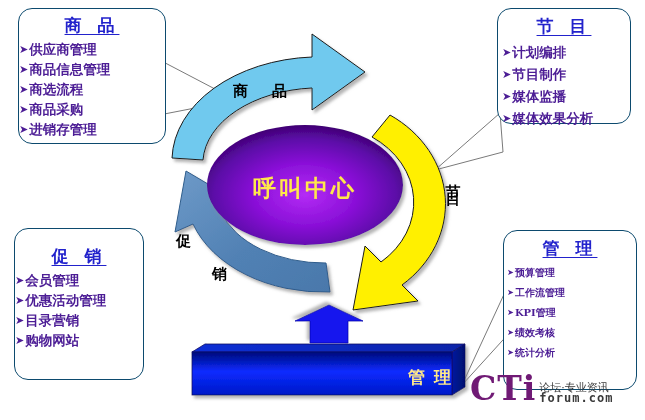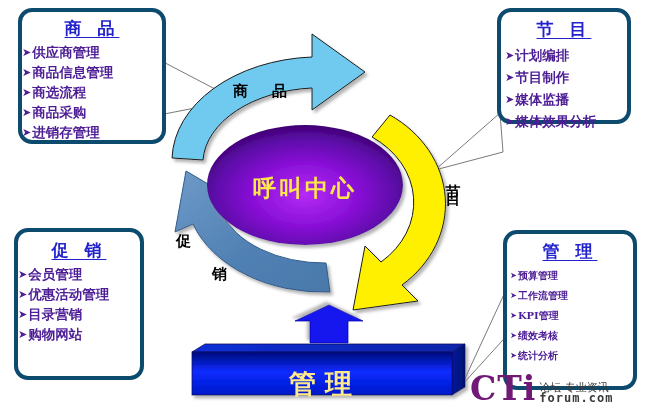--- a/index.html
+++ b/index.html
@@ -3,21 +3,21 @@
 <meta charset="utf-8">
 <style>
   html,body{margin:0;padding:0;background:#ffffff;}
   body{width:645px;height:420px;position:relative;overflow:hidden;
        font-family:"DejaVu Sans","Liberation Sans",sans-serif;}
   #stage{position:absolute;left:0;top:0;width:645px;height:420px;}
   #svgroot{position:absolute;left:0;top:0;width:645px;height:420px;}
 
   
   .callout{position:absolute;box-sizing:border-box;background:#ffffff;
-           border:4px solid #0c4a6e;border-radius:14px;z-index:6;}
+           border:1px solid #0c4a6e;border-radius:14px;z-index:6;}
   .ctitle{text-align:center;color:#2222cc;font-weight:bold;
           font-family:"DejaVu Serif","Liberation Serif",serif;
           letter-spacing:5px;text-decoration:underline;
           text-underline-offset:3px;}
   .clist{margin:0;padding:0;list-style:none;}
   .clist li{color:#4c1d95;font-weight:bold;
             font-family:"DejaVu Serif","Liberation Serif",serif;
             white-space:normal;}
   .clist li::before{content:"\27A4";margin-right:1px;font-weight:normal;
             font-size:.82em;display:inline-block;transform:translateY(-1px);}
@@ -25,43 +25,43 @@
   #box-goods{left:18px;top:8px;width:148px;height:136px;}
   #box-goods .ctitle{font-size:17px;margin:5px 0 3px 0;}
   #box-goods .clist li{font-size:13.5px;line-height:18px;}
 
   #box-program{left:497px;top:8px;width:134px;height:116px;}
   #box-program .ctitle{font-size:17px;margin:6px 0 4px 0;}
   #box-program .clist{padding-left:4px;}
   #box-program .clist li{font-size:13.5px;line-height:20px;}
 
   #box-promo{left:14px;top:228px;width:130px;height:152px;}
-  #box-promo .ctitle{font-size:17px;margin:7px 0 3px 0;}
+  #box-promo .ctitle{font-size:17px;margin:16px 0 3px 0;}
   #box-promo .clist li{font-size:13.5px;line-height:19px;}
 
   #box-manage{left:503px;top:230px;width:134px;height:160px;}
   #box-manage .ctitle{font-size:17px;margin:6px 0 3px 0;}
   #box-manage .clist{padding-left:3px;}
   #box-manage .clist li{font-size:10px;line-height:20px;}
 
   
   .alabel{position:absolute;z-index:7;color:#000;font-weight:bold;
           font-family:"DejaVu Serif","Liberation Serif",serif;font-size:15px;}
   .vlabel{writing-mode:vertical-rl;text-orientation:upright;letter-spacing:9px;}
 
   
   #hub-label{position:absolute;left:215px;top:173px;width:180px;
              text-align:center;z-index:8;color:#ffe84a;font-weight:bold;
              font-size:23px;letter-spacing:3px;
              font-family:"DejaVu Serif","Liberation Serif",serif;}
 
   
   #bar-label{position:absolute;left:190px;top:366px;width:270px;
-             text-align:center;z-index:8;color:#ffe98a;font-weight:bold;
-             font-size:27px;letter-spacing:9px;
+             text-align:right;z-index:8;color:#ffe98a;font-weight:bold;
+             font-size:17px;letter-spacing:9px;
              font-family:"DejaVu Serif","Liberation Serif",serif;}
 
   
   #wm{position:absolute;left:470px;top:374px;z-index:9;
       display:flex;align-items:flex-end;}
   #wm-cti{font-family:"DejaVu Serif","Liberation Serif",serif;font-weight:bold;
           font-size:33px;color:#701a75;line-height:30px;letter-spacing:1px;}
   #wm-right{margin-left:3px;line-height:11px;}
   #wm-cn{font-size:11px;font-weight:normal;color:#3a3a3a;letter-spacing:0px;
          font-family:"DejaVu Sans","Liberation Sans",sans-serif;}

